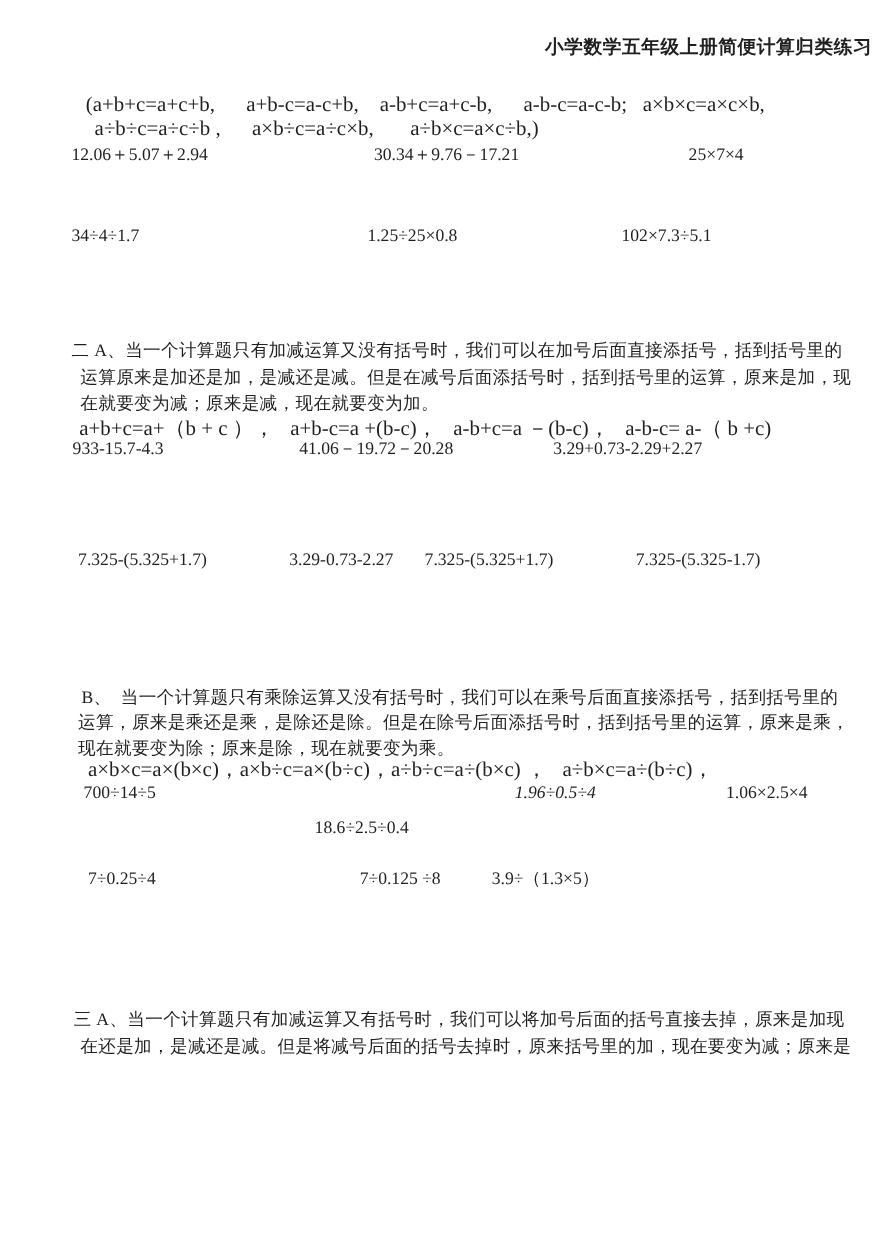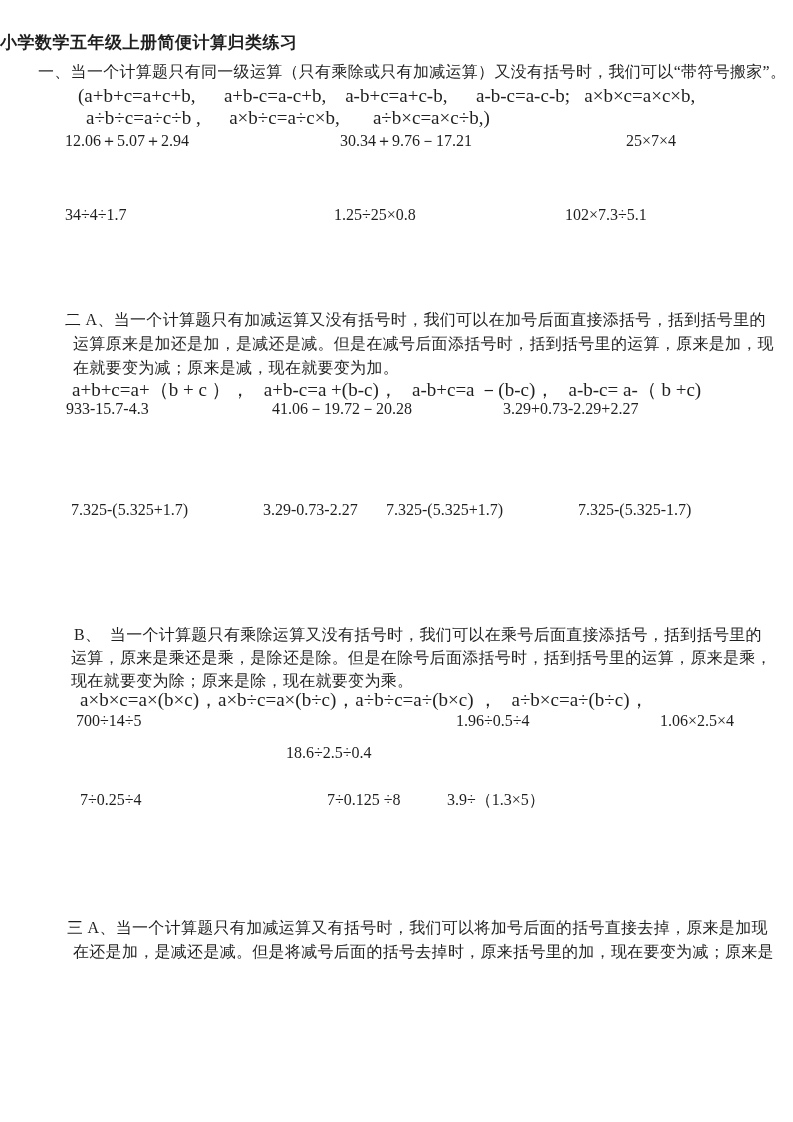--- a/index.html
+++ b/index.html
@@ -19,38 +19,37 @@
     font-size: 16px;
     line-height: 20px;
     white-space: pre;
     color: #1f1f1f;
   }
   .doc-title {
     position: absolute;
     left: 0;
     top: 31px;
     width: 793px;
-    text-align: left;
+    text-align: right;
     font-size: 17px;
     font-weight: bold;
     letter-spacing: 0.5px;
     white-space: pre;
   }
   .para { font-size: 16px; letter-spacing: 0.3px; }
   .formula { font-size: 19px; }
   .expr { font-size: 16px; }
 </style>
 </head>
 <body>
 
 <div class="page">
 
   <div class="doc-title">小学数学五年级上册简便计算归类练习</div>
 
-  <div class="t para" style="left:38px; top:62px;">一、当一个计算题只有同一级运算（只有乘除或只有加减运算）又没有括号时，我们可以“带符号搬家”。</div>
   <div class="t formula" style="left:78px; top:86px;">(a+b+c=a+c+b,      a+b-c=a-c+b,    a-b+c=a+c-b,      a-b-c=a-c-b;   a×b×c=a×c×b,</div>
   <div class="t formula" style="left:86px; top:108px;">a÷b÷c=a÷c÷b ,      a×b÷c=a÷c×b,       a÷b×c=a×c÷b,)</div>
 
   <div class="t expr" style="left:65px; top:131px;">12.06＋5.07＋2.94</div>
   <div class="t expr" style="left:340px; top:131px;">30.34＋9.76－17.21</div>
   <div class="t expr" style="left:626px; top:131px;">25×7×4</div>
 
   <div class="t expr" style="left:65px; top:205px;">34÷4÷1.7</div>
   <div class="t expr" style="left:334px; top:205px;">1.25÷25×0.8</div>
   <div class="t expr" style="left:565px; top:205px;">102×7.3÷5.1</div>
@@ -69,21 +68,21 @@
   <div class="t expr" style="left:386px; top:500px;">7.325-(5.325+1.7)</div>
   <div class="t expr" style="left:578px; top:500px;">7.325-(5.325-1.7)</div>
 
   <div class="t para" style="left:74px; top:625px;">B、  当一个计算题只有乘除运算又没有括号时，我们可以在乘号后面直接添括号，括到括号里的</div>
   <div class="t para" style="left:71px; top:648px;">运算，原来是乘还是乘，是除还是除。但是在除号后面添括号时，括到括号里的运算，原来是乘，</div>
   <div class="t para" style="left:71px; top:671px;">现在就要变为除；原来是除，现在就要变为乘。</div>
   <div class="t formula" style="left:80px; top:690px;">a×b×c=a×(b×c)，a×b÷c=a×(b÷c)，a÷b÷c=a÷(b×c) ，   a÷b×c=a÷(b÷c)，</div>
 
   <div class="t expr" style="left:76px; top:711px;">700÷14÷5</div>
   <div class="t expr" style="left:286px; top:743px;">18.6÷2.5÷0.4</div>
-  <div class="t expr" style="left:456px; top:711px;">1.96÷0.5÷4</div>
+  <div class="t expr" style="left:468px; top:711px;font-style:italic;">1.96÷0.5÷4</div>
   <div class="t expr" style="left:660px; top:711px;">1.06×2.5×4</div>
 
   <div class="t expr" style="left:80px; top:790px;">7÷0.25÷4</div>
   <div class="t expr" style="left:283px; top:790px;margin-left:44px;">7÷0.125 ÷8</div>
   <div class="t expr" style="left:447px; top:790px;">3.9÷（1.3×5）</div>
 
   <div class="t para" style="left:67px; top:918px;">三 A、当一个计算题只有加减运算又有括号时，我们可以将加号后面的括号直接去掉，原来是加现</div>
   <div class="t para" style="left:73px; top:942px;">在还是加，是减还是减。但是将减号后面的括号去掉时，原来括号里的加，现在要变为减；原来是</div>
 
 </div>

